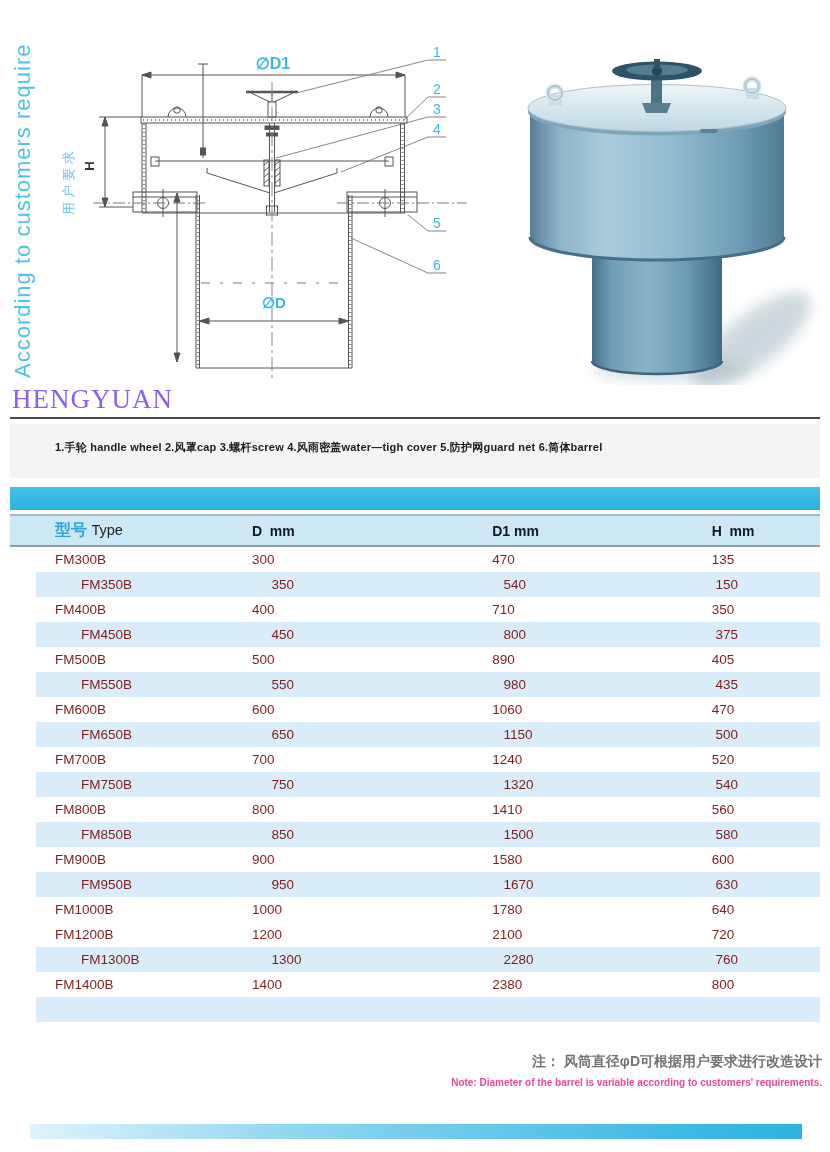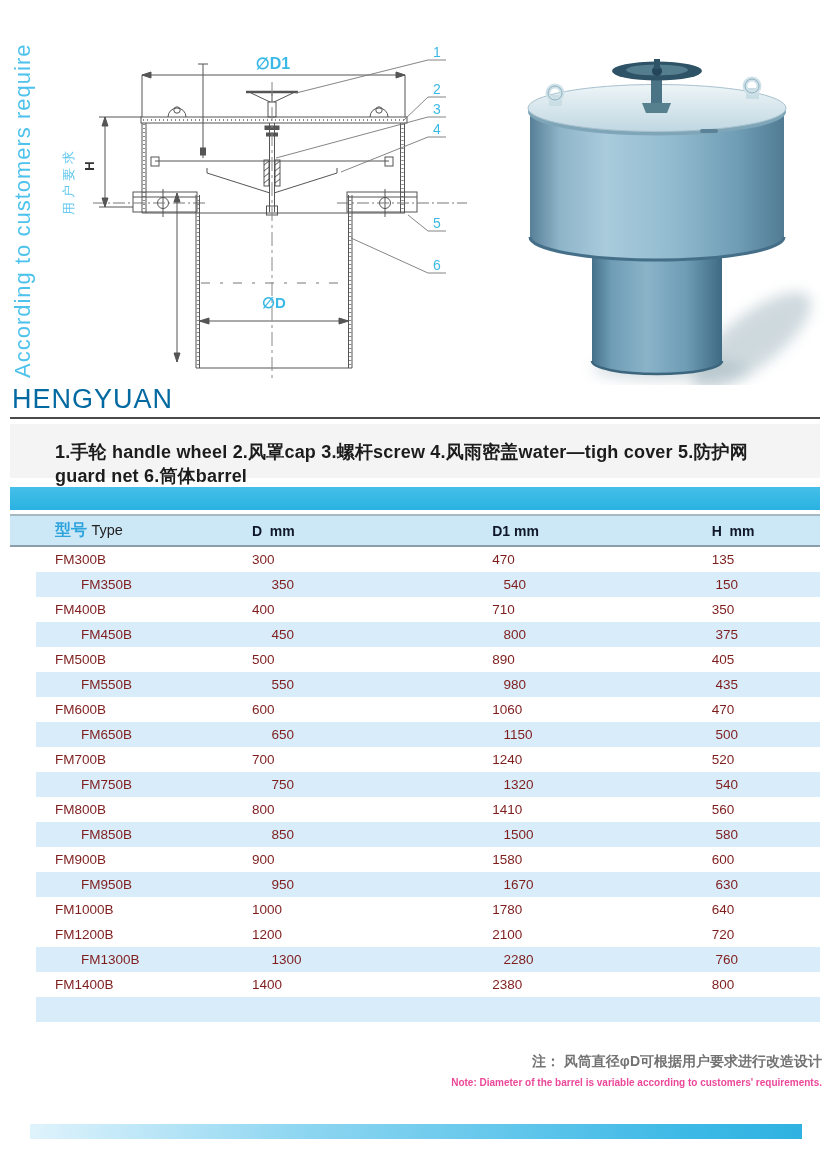--- a/index.html
+++ b/index.html
@@ -12,24 +12,24 @@
            color:#4cc2ec;font-size:22px;letter-spacing:1px;white-space:nowrap;}
   .side-zh{position:absolute;left:60px;top:215px;width:78px;height:16px;
            transform:rotate(-90deg);transform-origin:left top;
            color:#63c8ee;font-size:13px;letter-spacing:4px;white-space:nowrap;}
 
   
   .diagram{position:absolute;left:85px;top:40px;}
   .photo{position:absolute;left:500px;top:45px;}
 
   
-  .brand{position:absolute;left:12px;top:384px;font-size:27px;letter-spacing:1px;color:#0369a1;}
+  .brand{position:absolute;left:12px;top:384px;font-size:27px;letter-spacing:1px;color:#8b5cf6;font-family:Liberation Serif, serif;}
   .brand-rule{position:absolute;left:10px;top:417px;width:810px;height:2px;background:#4a4a4a;}
   .legend-band{position:absolute;left:10px;top:424px;width:810px;height:54px;background:#f4f4f4;}
-  .legend{position:absolute;left:55px;top:440px;width:740px;font-size:18px;font-weight:600;
+  .legend{position:absolute;left:55px;top:440px;width:740px;font-size:11px;font-weight:600;
           color:#1c1c1c;letter-spacing:.2px;}
 
   
   .table-wrap{position:absolute;left:10px;top:487px;width:810px;}
   .accent-bar{height:23px;background:linear-gradient(to bottom,#45bfe9,#2ab2e2);}
   .gap{height:4px;background:#ffffff;}
   .hline-light{height:2px;background:#a8b8c1;}
   .thead{height:29px;background:#cce7f6;display:flex;align-items:center;}
   .hline-dark{height:2px;background:#8a9da9;}
   .c{box-sizing:border-box;white-space:pre;}

